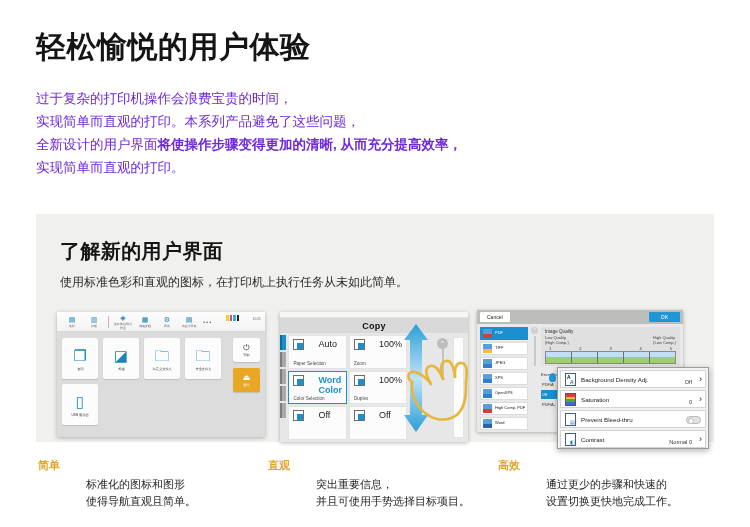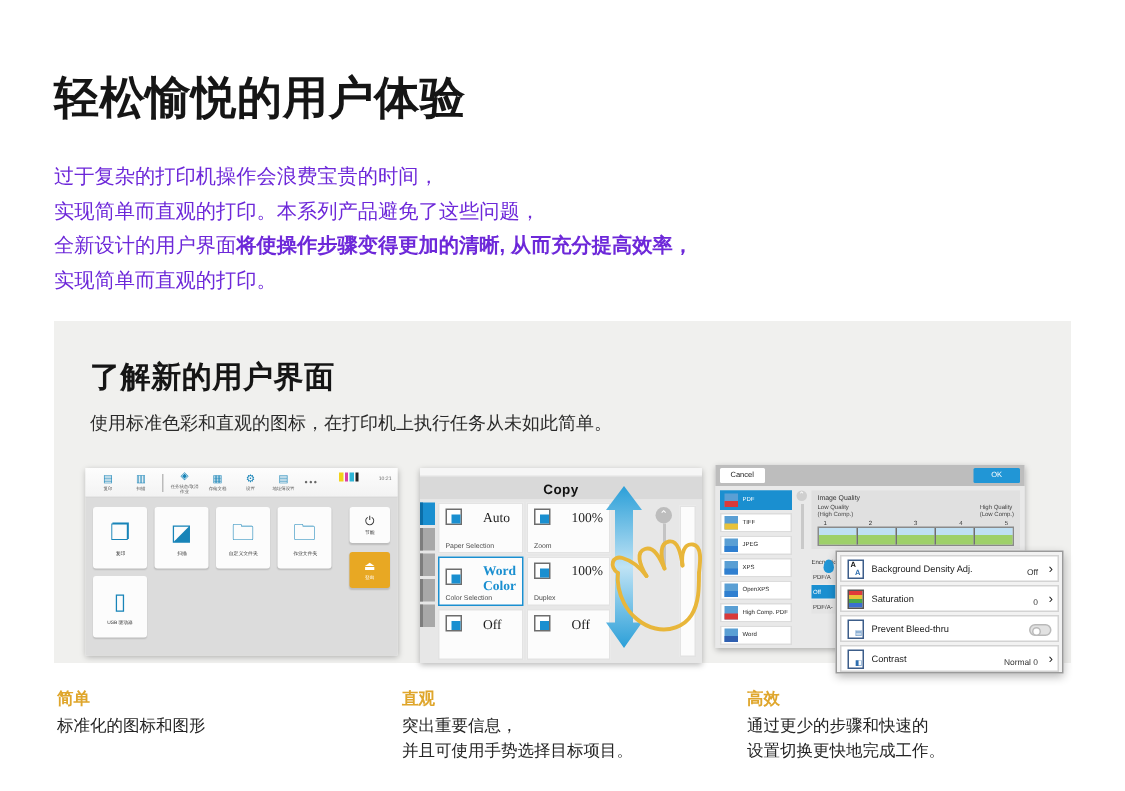--- a/index.html
+++ b/index.html
@@ -7,21 +7,21 @@
   body {
     width: 750px; height: 527px;
     background: #ffffff;
     font-family: "Liberation Sans", "DejaVu Sans", sans-serif;
     color: #1a1a1a;
     overflow: hidden;
     position: relative;
   }
 
   
-  .hero { padding: 30px 0 0 36px; margin-top: 19px; }
+  .hero { padding: 30px 0 0 36px; }
   .hero-title {
     font-size: 30px;
     font-weight: 700;
     letter-spacing: 0.5px;
     line-height: 1.15;
     margin: 0 0 22px 0;
     color: #151515;
   }
   .hero-body { font-size: 13.5px; line-height: 1.72; color: #6d28d9; }
   .hero-body .ln { display:block; white-space: nowrap; }
@@ -96,21 +96,21 @@
   .s2-rail { width:11px; padding-top:2px; }
   .s2-rail i { display:block; height:15px; margin-bottom:2px; background:#a8a8a8; border-left:2px solid #7d7d7d;}
   .s2-rail i.on { background:#1a8fd0; border-left-color:#0b6ea8; }
   .s2-cols { flex:1; display:flex; gap:2px; padding:2px 2px; }
   .s2-col { flex:1; display:flex; flex-direction:column; gap:2px; }
   .s2-cell {
     background:#fcfcfc; border:1px solid #e3e3e3; height:34px;
     padding:3px 4px 0 4px; position:relative;
   }
   .s2-cell.sel { border:1.5px solid #1a8fd0; }
-  .s2-row { display:flex; align-items:center; gap:14px;font-family:Liberation Serif, serif; }
+  .s2-row { display:flex; gap:14px; }
   .s2-mini {
     width:11px; height:11px; border:1px solid #6d6d6d; background:#fff;
     position:relative; flex:none;
   }
   .s2-mini b { position:absolute; right:0; bottom:0; width:6px; height:6px; background:#1a8fd0; }
   .s2-val { font-size:9px; color:#1d1d1d; }
   .s2-val.blue { color:#1a8fd0; font-weight:700; }
   .s2-cap { position:absolute; left:4px; bottom:2px; font-size:4.6px; color:#4a4a4a; }
   .s2-arrowcol { width:26px; position:relative; }
   .s2-sb { width:14px; position:relative; }
@@ -192,21 +192,21 @@
   .cd-tog i { position:absolute; left:1px; top:0.5px; width:6px; height:6px; border-radius:50%; background:#fff; border:1px solid #bbb; display:block;}
 
   
   #hand { position:absolute; left:404px; top:320px; width:75px; height:115px; pointer-events:none; }
 
   
   .caps { position:absolute; left:38px; top:458px; width:690px; display:flex; }
   .cap { width:234px; }
   .cap h4 { margin:0 0 3px 0; font-size:11px; font-weight:700; color:#dfa62c; }
   .cap p { margin:0; font-size:11px; line-height:1.55; color:#242424; }
-  .cap p span { display:block; }
+  .cap p span { display:block;margin-left:48px; }
 </style>
 </head>
 <body>
 
 <div class="hero">
   <h1 class="hero-title">轻松愉悦的用户体验</h1>
   <div class="hero-body">
     <span class="ln">过于复杂的打印机操作会浪费宝贵的时间，</span>
     <span class="ln">实现简单而直观的打印。本系列产品避免了这些问题，</span>
     <span class="ln"><span>全新设计的用户界面</span><b>将使操作步骤变得更加的清晰, 从而充分提高效率，</b></span>
@@ -521,20 +521,21 @@
       <path d="M62,62 C62,72 62,82 57,90 C52,98 42,101 33,99 C24,97 16,90 12,82 C9,76 7,70 8,62"></path>
     </g>
   </svg>
 </div>
 
 <div class="caps">
   <div class="cap">
     <h4>简单</h4>
     <p>
       <span>标准化的图标和图形</span>
+      <span>使得导航直观且简单。</span>
     </p>
   </div>
   <div class="cap">
     <h4>直观</h4>
     <p>
       <span>突出重要信息，</span>
       <span>并且可使用手势选择目标项目。</span>
     </p>
   </div>
   <div class="cap">

